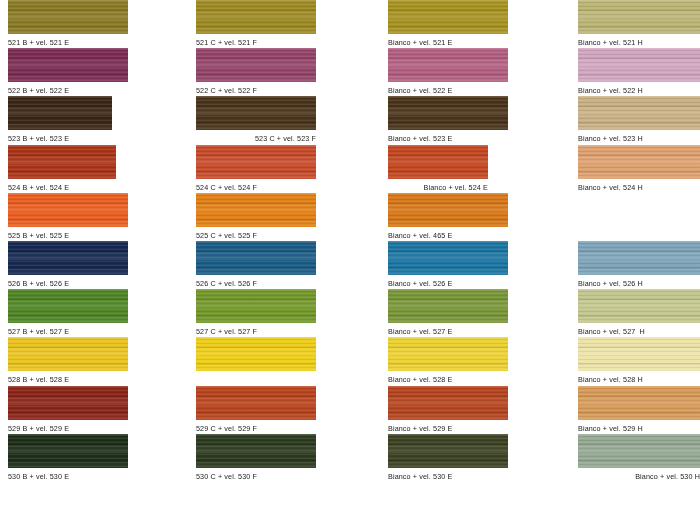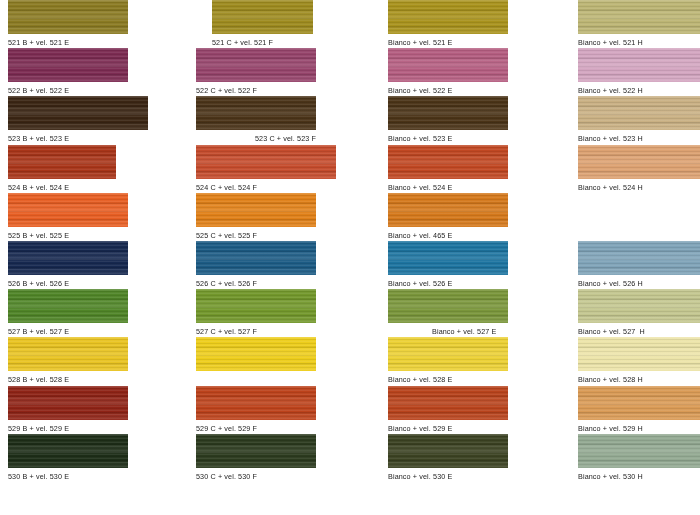--- a/index.html
+++ b/index.html
@@ -72,21 +72,21 @@
   }
 </style>
 </head>
 <body>
 
 <div id="swatch-grid">
     <div class="swatch-cell" style="left: 8px; top: 0px; width: 120px;">
       <div class="swatch-chip" title="521 B + vel. 521 E" style="height: 34px; background: rgb(138, 122, 34);"></div>
       <div class="swatch-label" style="color: rgb(28, 28, 28);">521 B + vel. 521 E</div>
     </div>
-    <div class="swatch-cell" style="left: 212px; top: 0px; width: 101px;">
+    <div class="swatch-cell" style="left: 196px; top: 0px; width: 120px;">
       <div class="swatch-chip" title="521 C + vel. 521 F" style="height: 34px; background: rgb(157, 138, 30);"></div>
       <div class="swatch-label" style="color: rgb(28, 28, 28);">521 C + vel. 521 F</div>
     </div>
     <div class="swatch-cell" style="left: 388px; top: 0px; width: 120px;">
       <div class="swatch-chip" title="Bianco + vel. 521 E" style="height: 34px; background: rgb(168, 146, 28);"></div>
       <div class="swatch-label" style="color: rgb(28, 28, 28);">Bianco + vel. 521 E</div>
     </div>
     <div class="swatch-cell" style="left: 578px; top: 0px; width: 122px;">
       <div class="swatch-chip" title="Bianco + vel. 521 H" style="height: 34px; background: rgb(188, 181, 116);"></div>
       <div class="swatch-label" style="color: rgb(28, 28, 28);">Bianco + vel. 521 H</div>
@@ -100,45 +100,45 @@
       <div class="swatch-label" style="color: rgb(28, 28, 28);">522 C + vel. 522 F</div>
     </div>
     <div class="swatch-cell" style="left: 388px; top: 48.2px; width: 120px;">
       <div class="swatch-chip" title="Bianco + vel. 522 E" style="height: 34px; background: rgb(180, 93, 128);"></div>
       <div class="swatch-label" style="color: rgb(28, 28, 28);">Bianco + vel. 522 E</div>
     </div>
     <div class="swatch-cell" style="left: 578px; top: 48.2px; width: 122px;">
       <div class="swatch-chip" title="Bianco + vel. 522 H" style="height: 34px; background: rgb(211, 165, 192);"></div>
       <div class="swatch-label" style="color: rgb(28, 28, 28);">Bianco + vel. 522 H</div>
     </div>
-    <div class="swatch-cell" style="left: 8px; top: 96.4px; width: 140px;">
+    <div class="swatch-cell" style="left: 8px; top: 96.4px; width: 104px;">
       <div class="swatch-chip" title="523 B + vel. 523 E" style="height: 34px; background: rgb(58, 37, 19);"></div>
       <div class="swatch-label" style="color: rgb(28, 28, 28);">523 B + vel. 523 E</div>
     </div>
     <div class="swatch-cell" style="left: 196px; top: 96.4px; width: 120px;">
       <div class="swatch-chip" title="523 C + vel. 523 F" style="height: 34px; background: rgb(74, 51, 24);"></div>
       <div class="swatch-label" style="color: rgb(28, 28, 28); text-align: right;">523 C + vel. 523 F</div>
     </div>
     <div class="swatch-cell" style="left: 388px; top: 96.4px; width: 120px;">
       <div class="swatch-chip" title="Bianco + vel. 523 E" style="height: 34px; background: rgb(74, 51, 23);"></div>
       <div class="swatch-label" style="color: rgb(28, 28, 28);">Bianco + vel. 523 E</div>
     </div>
     <div class="swatch-cell" style="left: 578px; top: 96.4px; width: 122px;">
       <div class="swatch-chip" title="Bianco + vel. 523 H" style="height: 34px; background: rgb(201, 176, 131);"></div>
       <div class="swatch-label" style="color: rgb(28, 28, 28);">Bianco + vel. 523 H</div>
     </div>
     <div class="swatch-cell" style="left: 8px; top: 144.6px; width: 108px;">
       <div class="swatch-chip" title="524 B + vel. 524 E" style="height: 34px; background: rgb(168, 53, 25);"></div>
       <div class="swatch-label" style="color: rgb(28, 28, 28);">524 B + vel. 524 E</div>
     </div>
-    <div class="swatch-cell" style="left: 196px; top: 144.6px; width: 140px;">
+    <div class="swatch-cell" style="left: 196px; top: 144.6px; width: 120px;">
       <div class="swatch-chip" title="524 C + vel. 524 F" style="height: 34px; background: rgb(196, 75, 44);"></div>
       <div class="swatch-label" style="color: rgb(28, 28, 28);">524 C + vel. 524 F</div>
     </div>
-    <div class="swatch-cell" style="left: 388px; top: 144.6px; width: 120px;">
+    <div class="swatch-cell" style="left: 388px; top: 144.6px; width: 100px; text-align: right;">
       <div class="swatch-chip" title="Bianco + vel. 524 E" style="height: 34px; background: rgb(192, 71, 34);"></div>
       <div class="swatch-label" style="color: rgb(28, 28, 28);">Bianco + vel. 524 E</div>
     </div>
     <div class="swatch-cell" style="left: 578px; top: 144.6px; width: 122px;">
       <div class="swatch-chip" title="Bianco + vel. 524 H" style="height: 34px; background: rgb(220, 161, 113);"></div>
       <div class="swatch-label" style="color: rgb(28, 28, 28);">Bianco + vel. 524 H</div>
     </div>
     <div class="swatch-cell" style="left: 8px; top: 192.8px; width: 120px;">
       <div class="swatch-chip" title="525 B + vel. 525 E" style="height: 34px; background: rgb(231, 94, 35);"></div>
       <div class="swatch-label" style="color: rgb(28, 28, 28);">525 B + vel. 525 E</div>
@@ -170,21 +170,21 @@
     <div class="swatch-cell" style="left: 8px; top: 289.2px; width: 120px;">
       <div class="swatch-chip" title="527 B + vel. 527 E" style="height: 34px; background: rgb(79, 132, 39);"></div>
       <div class="swatch-label" style="color: rgb(28, 28, 28);">527 B + vel. 527 E</div>
     </div>
     <div class="swatch-cell" style="left: 196px; top: 289.2px; width: 120px;">
       <div class="swatch-chip" title="527 C + vel. 527 F" style="height: 34px; background: rgb(114, 151, 43);"></div>
       <div class="swatch-label" style="color: rgb(28, 28, 28);">527 C + vel. 527 F</div>
     </div>
     <div class="swatch-cell" style="left: 388px; top: 289.2px; width: 120px;">
       <div class="swatch-chip" title="Bianco + vel. 527 E" style="height: 34px; background: rgb(121, 149, 58);"></div>
-      <div class="swatch-label" style="color: rgb(28, 28, 28); margin-left: 44px;">Bianco + vel. 527 E</div>
+      <div class="swatch-label" style="color: rgb(28, 28, 28);">Bianco + vel. 527 E</div>
     </div>
     <div class="swatch-cell" style="left: 578px; top: 289.2px; width: 122px;">
       <div class="swatch-chip" title="Bianco + vel. 527  H" style="height: 34px; background: rgb(195, 198, 143);"></div>
       <div class="swatch-label" style="color: rgb(28, 28, 28);">Bianco + vel. 527  H</div>
     </div>
     <div class="swatch-cell" style="left: 8px; top: 337.4px; width: 120px;">
       <div class="swatch-chip" title="528 B + vel. 528 E" style="height: 34px; background: rgb(232, 195, 34);"></div>
       <div class="swatch-label" style="color: rgb(28, 28, 28);">528 B + vel. 528 E</div>
     </div>
     <div class="swatch-cell" style="left: 196px; top: 337.4px; width: 120px;">
@@ -221,15 +221,15 @@
     <div class="swatch-cell" style="left: 196px; top: 433.8px; width: 120px;">
       <div class="swatch-chip" title="530 C + vel. 530 F" style="height: 34px; background: rgb(43, 58, 30);"></div>
       <div class="swatch-label" style="color: rgb(28, 28, 28);">530 C + vel. 530 F</div>
     </div>
     <div class="swatch-cell" style="left: 388px; top: 433.8px; width: 120px;">
       <div class="swatch-chip" title="Bianco + vel. 530 E" style="height: 34px; background: rgb(59, 66, 34);"></div>
       <div class="swatch-label" style="color: rgb(28, 28, 28);">Bianco + vel. 530 E</div>
     </div>
     <div class="swatch-cell" style="left: 578px; top: 433.8px; width: 122px;">
       <div class="swatch-chip" title="Bianco + vel. 530 H" style="height: 34px; background: rgb(147, 169, 146);"></div>
-      <div class="swatch-label" style="color: rgb(28, 28, 28);">Bianco + vel. 530 H</div>
+      <div class="swatch-label" style="color: rgb(28, 28, 28); text-align: right;">Bianco + vel. 530 H</div>
     </div>
   </div>
 
 </body></html>

